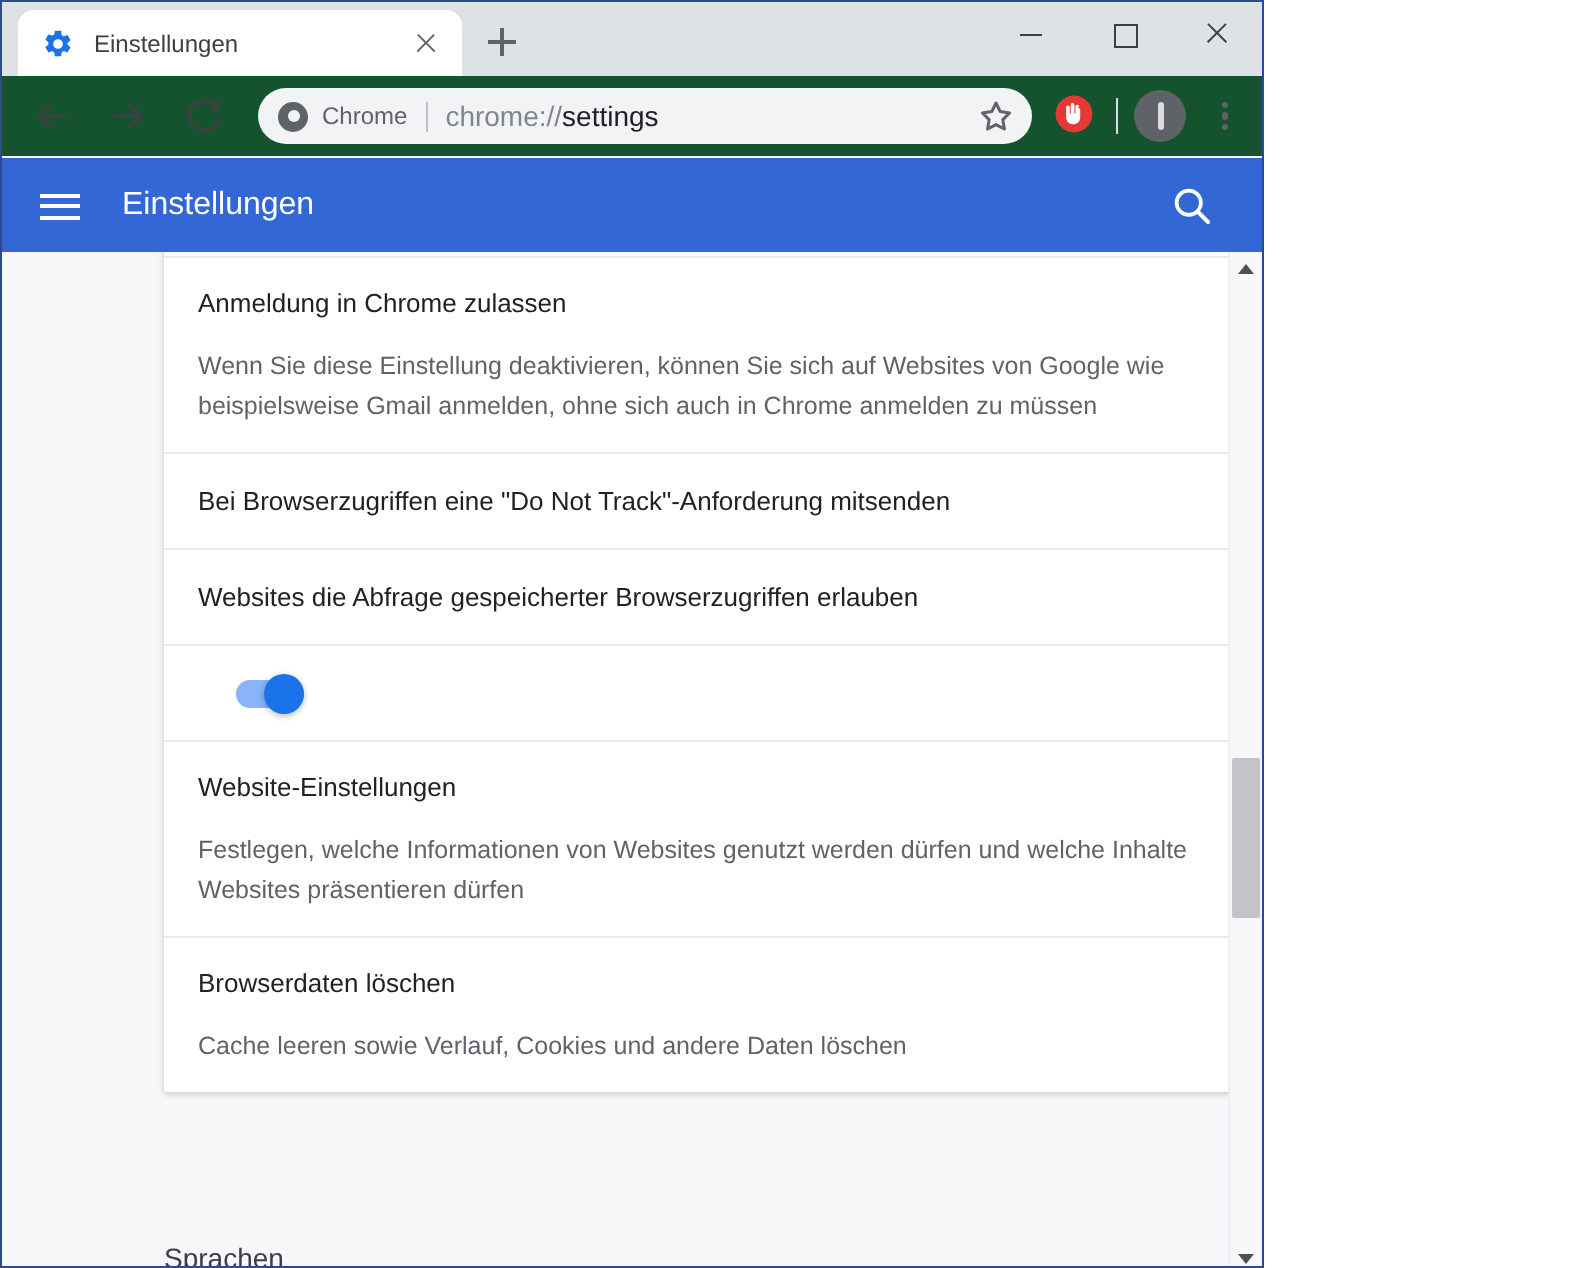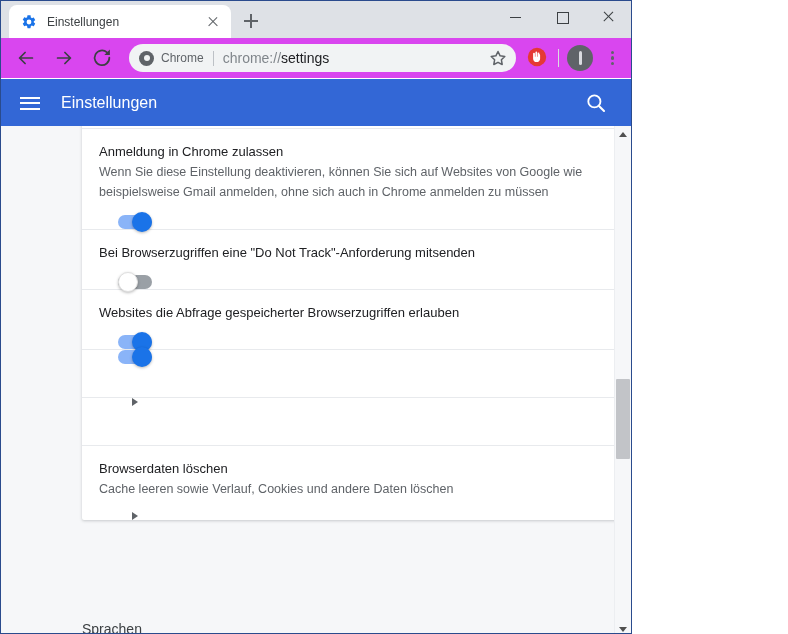--- a/index.html
+++ b/index.html
@@ -105,21 +105,21 @@
     content: ""; position: absolute;
     left: 16.5px; top: 15.2px; width: 13px; height: 1.3px;
     background: #3c4043;
   }
   .wc-close::before { transform: rotate(45deg); }
   .wc-close::after  { transform: rotate(-45deg); }
 
   
   #toolbar {
     height: 41px;
-    background: #d946ef;
+    background: #14532d;
     display: flex;
     align-items: center;
     padding: 0 6px;
     border-bottom: 1px solid #ffffff;
   }
   .nav-btn {
     width: 30px; height: 30px;
     margin: 0 4px;
     position: relative;
     flex: 0 0 30px;
@@ -270,41 +270,41 @@
   #card {
     position: absolute;
     left: 81px; top: -14px;
     width: 627px;
     background: #ffffff;
     border-radius: 2px;
     box-shadow: 0 1px 3px rgba(60,64,67,0.25);
   }
   .row {
     display: flex;
+    align-items: center;
     padding: 0 20px 0 17px;
     border-top: 1px solid #e8eaed;
     min-height: 48px;
-    flex-direction: column;
   }
   .row:first-child { border-top: none; }
   .row-text {
     flex: 1 1 auto;
     padding: 13px 0;
     min-width: 0;
   }
   .row-title {
     font-size: 13px;
     color: #202124;
     line-height: 19px;
   }
   .row-sub {
     font-size: 12.5px;
     color: #5f6368;
     line-height: 20px;
-    margin-top: 1px;
+    margin-top: 12px;
     max-width: 545px;
   }
   .row-ctl {
     flex: 0 0 auto;
     margin-left: 16px;
     display: flex;
     align-items: center;
     justify-content: center;
     width: 40px;
   }
@@ -545,20 +545,24 @@
         <div class="row-ctl">
           <div class="toggle">
             <span class="track"></span>
             <span class="knob"></span>
           </div>
         </div>
       </div>
 
 
       <div class="row">
+        <div class="row-text">
+          <div class="row-title">Website-Einstellungen</div>
+          <div class="row-sub">Festlegen, welche Informationen von Websites genutzt werden dürfen und welche Inhalte Websites präsentieren dürfen</div>
+        </div>
         <div class="row-ctl">
           <span class="chevron"></span>
         </div>
       </div>
 
       <div class="row">
         <div class="row-text">
           <div class="row-title">Browserdaten löschen</div>
           <div class="row-sub">Cache leeren sowie Verlauf, Cookies und andere Daten löschen</div>
         </div>

